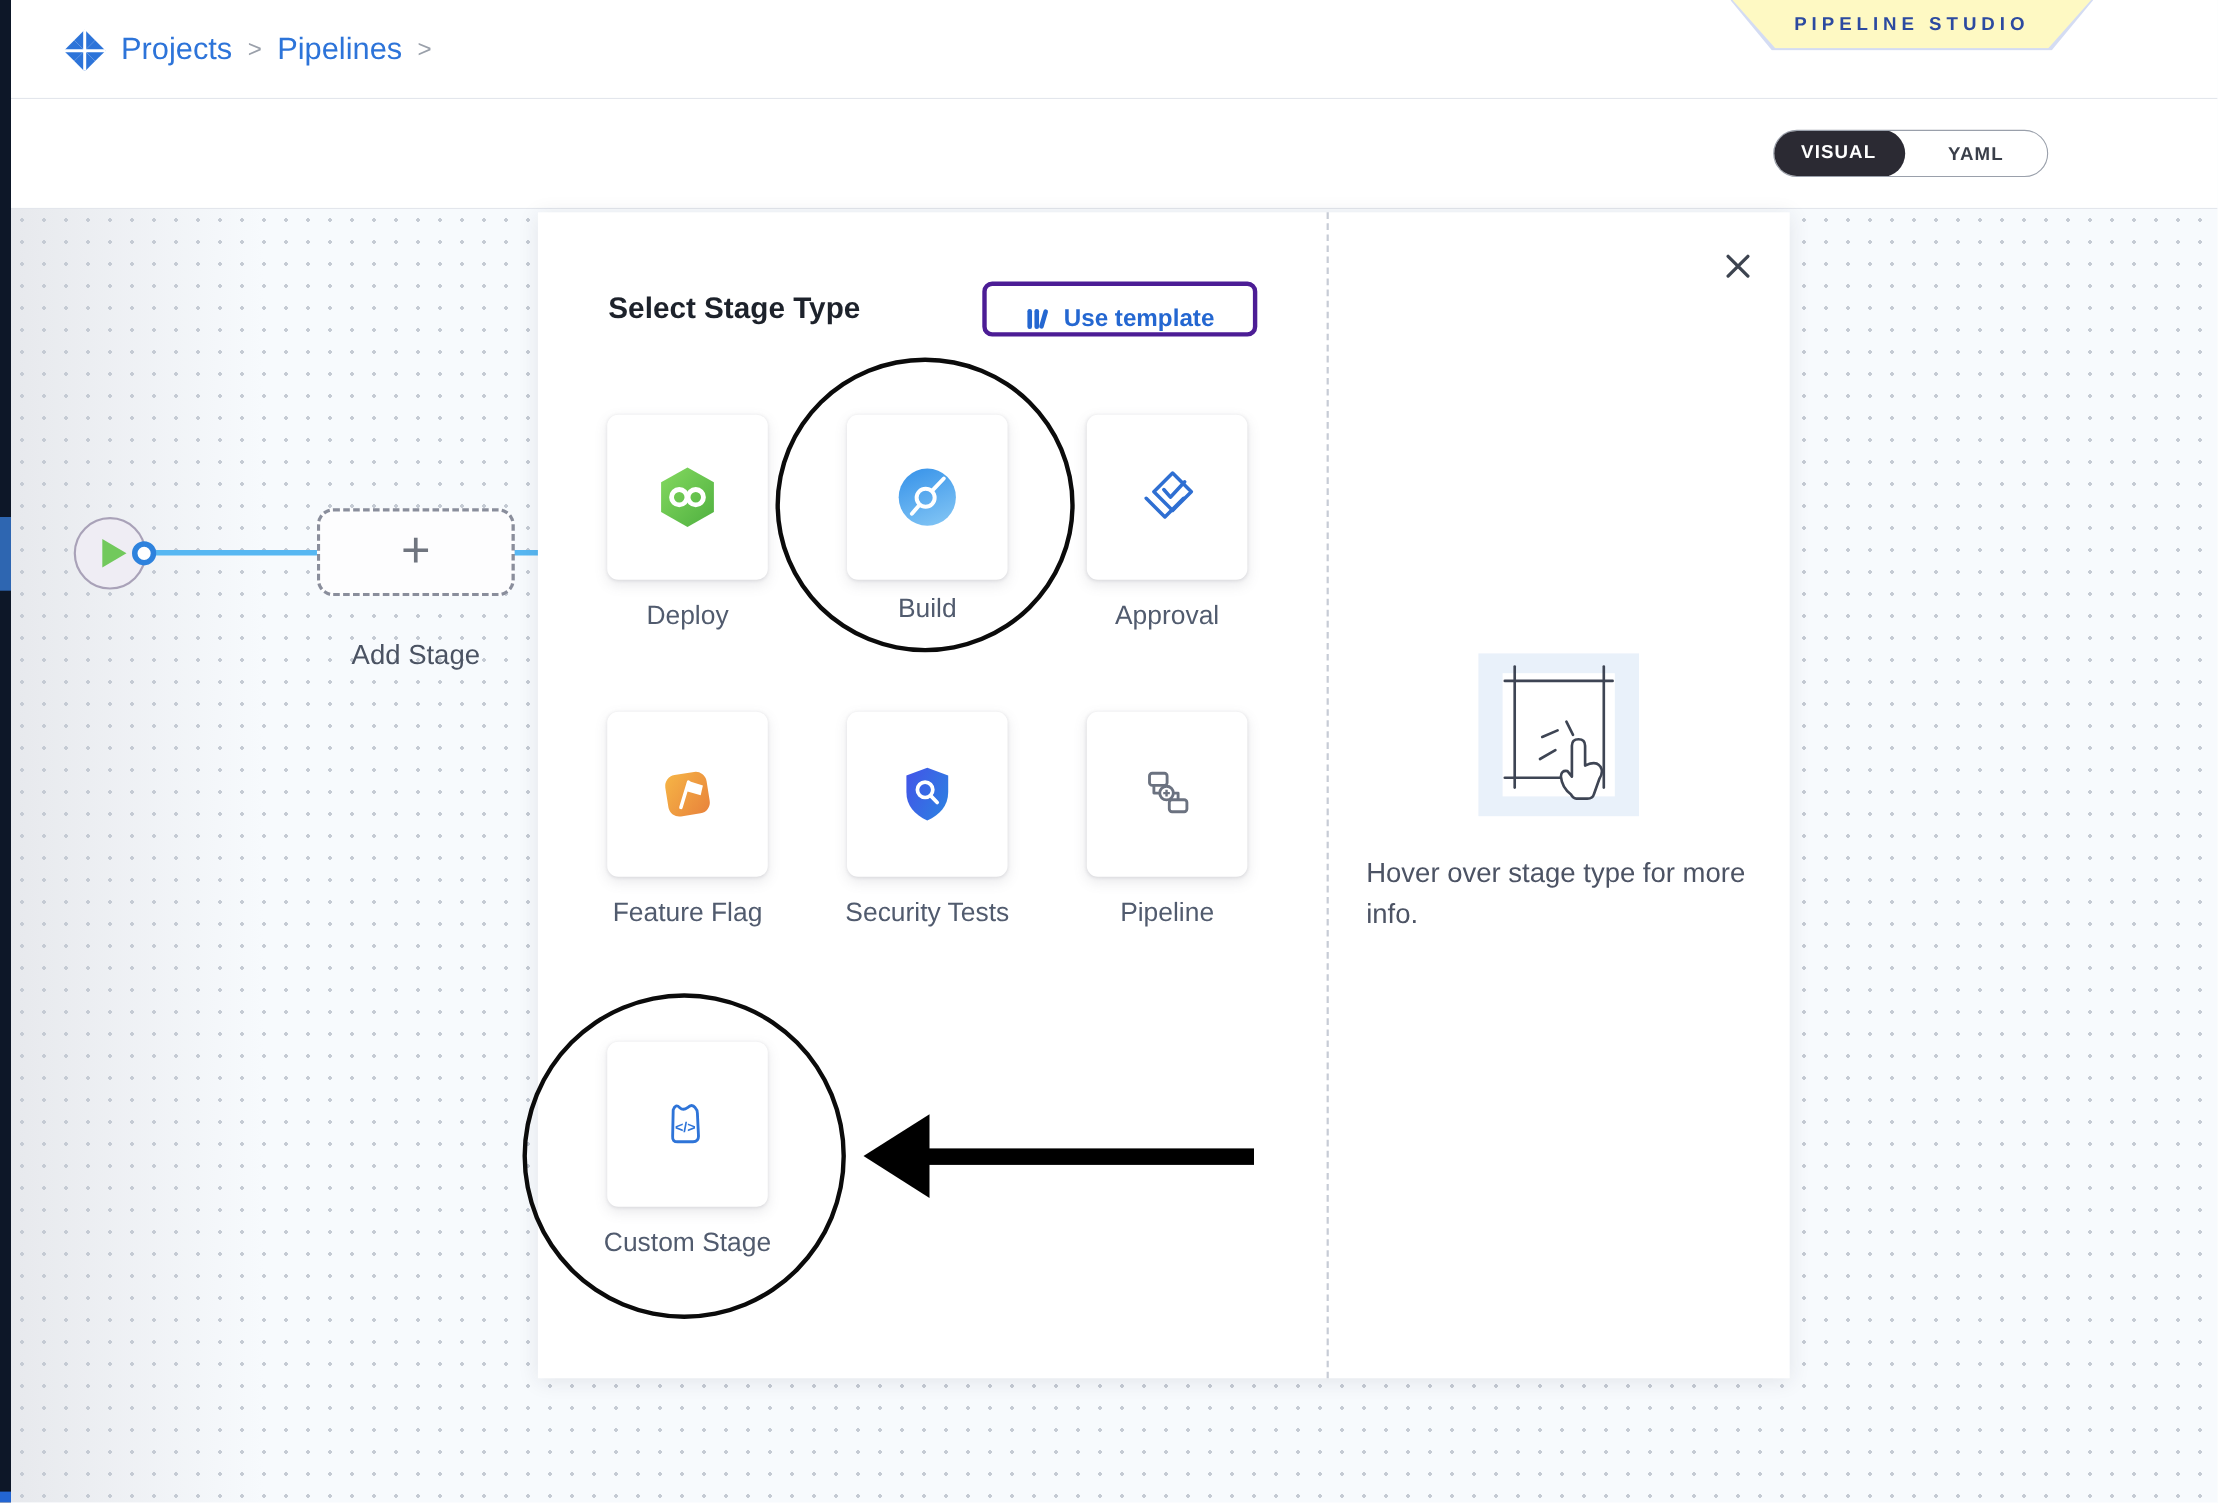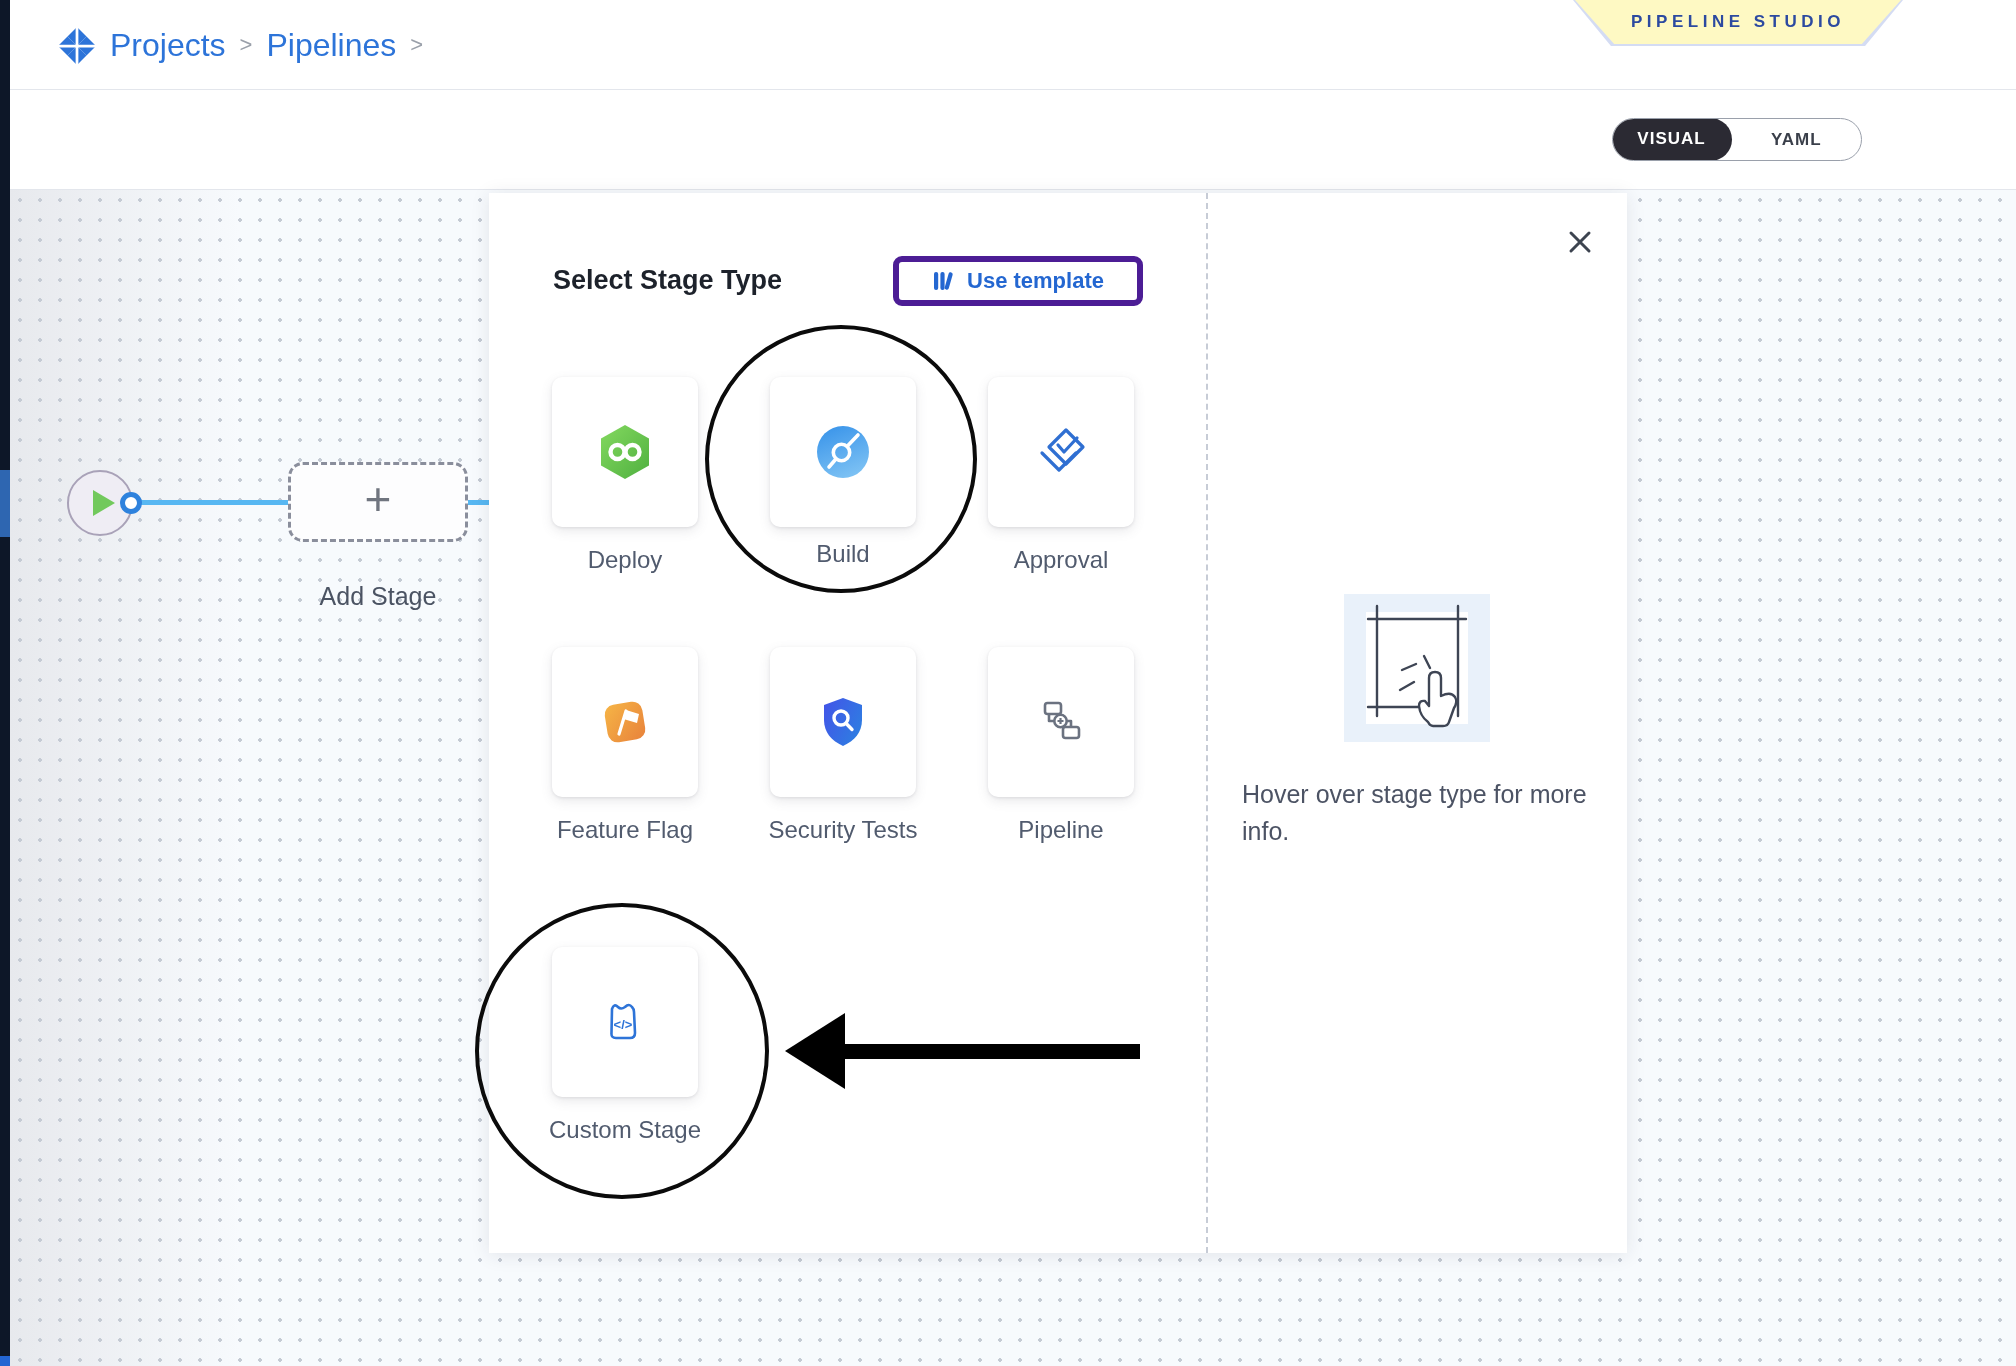--- a/index.html
+++ b/index.html
@@ -8,21 +8,21 @@
   #app { position:relative; width:2016px; height:1366px; overflow:hidden; }
 
   
   .rail { position:absolute; left:0; top:0; width:10px; height:1366px; background:#0d1728; z-index:40; }
   .rail-indicator { position:absolute; left:0; top:470px; width:10px; height:67px; background:#2e66b1; }
   .rail-bottom { position:absolute; left:0; top:1356px; width:10px; height:10px; background:#2365d2; }
 
   
   .topbar { position:absolute; left:10px; top:0; width:2006px; height:90px; background:#fff; border-bottom:1px solid #e3e6ec; z-index:10; }
   .crumbs { position:absolute; left:48px; top:0; height:90px; display:flex; align-items:center; gap:14px; }
-  .crumb-link { color:#2d74d9; font-size:32px; cursor:pointer; }
+  .crumb-link { color:#2d74d9; font-size:28px; cursor:pointer; }
   .crumb-sep { color:#9aa0aa; font-size:22px; }
 
   
   .badge-wrap { position:absolute; left:1563px; top:0; width:330px; height:46px; z-index:12; }
   .badge-outer { position:absolute; inset:0; background:#d4dcf3; clip-path:polygon(0 0,100% 0,88.5% 100%,11.5% 100%); }
   .badge-inner { position:absolute; left:2px; right:2px; top:0; bottom:2px; background:#fef9c3; clip-path:polygon(0 0,100% 0,88% 100%,12% 100%); display:flex; align-items:center; justify-content:center; }
   .badge-inner span { color:#2c4aa0; font-size:17px; font-weight:bold; letter-spacing:4.5px; }
 
   
   .header { position:absolute; left:10px; top:90px; width:2006px; height:100px; background:#fff; border-bottom:1px solid #e3e6ec; z-index:10; }
@@ -46,21 +46,21 @@
   .node-port { position:absolute; left:110px; top:302px; width:22px; height:22px; border-radius:50%; background:#fff; border:5.5px solid #2e82dd; }
   .add-stage-box { position:absolute; left:278px; top:272px; width:180px; height:80px; background:#fdfdfe; border:3.5px dashed #8a8e9c; border-radius:15px; display:flex; align-items:center; justify-content:center; cursor:pointer; }
   .add-plus { font-size:46px; font-weight:300; color:#70757f; line-height:1; margin-top:-6px; }
   .add-stage-label { position:absolute; left:278px; top:392px; width:180px; text-align:center; color:#4b5363; font-size:25px; }
 
   
   .modal { position:absolute; left:489px; top:193px; width:1138px; height:1060px; background:#fff; box-shadow:0 2px 18px rgba(40,41,61,0.10); z-index:20; }
   .modal-left { position:absolute; left:0; top:0; width:717px; height:1060px; }
   .modal-right { position:absolute; left:717px; top:0; width:421px; height:1060px; border-left:2px dashed #c7ccd6; }
   .modal-title { position:absolute; left:64px; top:72px; font-size:27px; font-weight:bold; color:#1d222b; }
-  .use-template-btn { position:absolute; left:404px; top:63px; width:250px; height:50px; border:6px solid #4c1d95; border-radius:9px; background:#fff; display:flex; align-items:center; justify-content:center; gap:11px; cursor:pointer; }
+  .use-template-btn { position:absolute; left:404px; top:63px; width:250px; height:50px; border:4px solid #4c1d95; border-radius:9px; background:#fff; display:flex; align-items:flex-end; justify-content:center; gap:11px; cursor:pointer; }
   .use-template-btn span { color:#2467d1; font-size:22px; font-weight:bold; }
 
   .tile { position:absolute; width:146px; height:150px; background:#fff; border-radius:10px; box-shadow:0 1px 3px rgba(40,41,61,0.10), 0 4px 12px rgba(96,97,112,0.14); display:flex; align-items:center; justify-content:center; cursor:pointer; }
   .tile-label { position:absolute; width:160px; text-align:center; font-size:24px; line-height:33px; color:#515b6e; }
 
   
   .anno { position:absolute; z-index:30; pointer-events:none; }
   .ellipse1 { left:705px; top:325px; width:272px; height:268px; border:4px solid #0b0b0b; border-radius:50%; }
   .ellipse2 { left:475px; top:903px; width:294px; height:296px; border:4.5px solid #0b0b0b; border-radius:50%; }
   .arrow-bar { left:838px; top:1044px; width:302px; height:15px; background:#000; }

